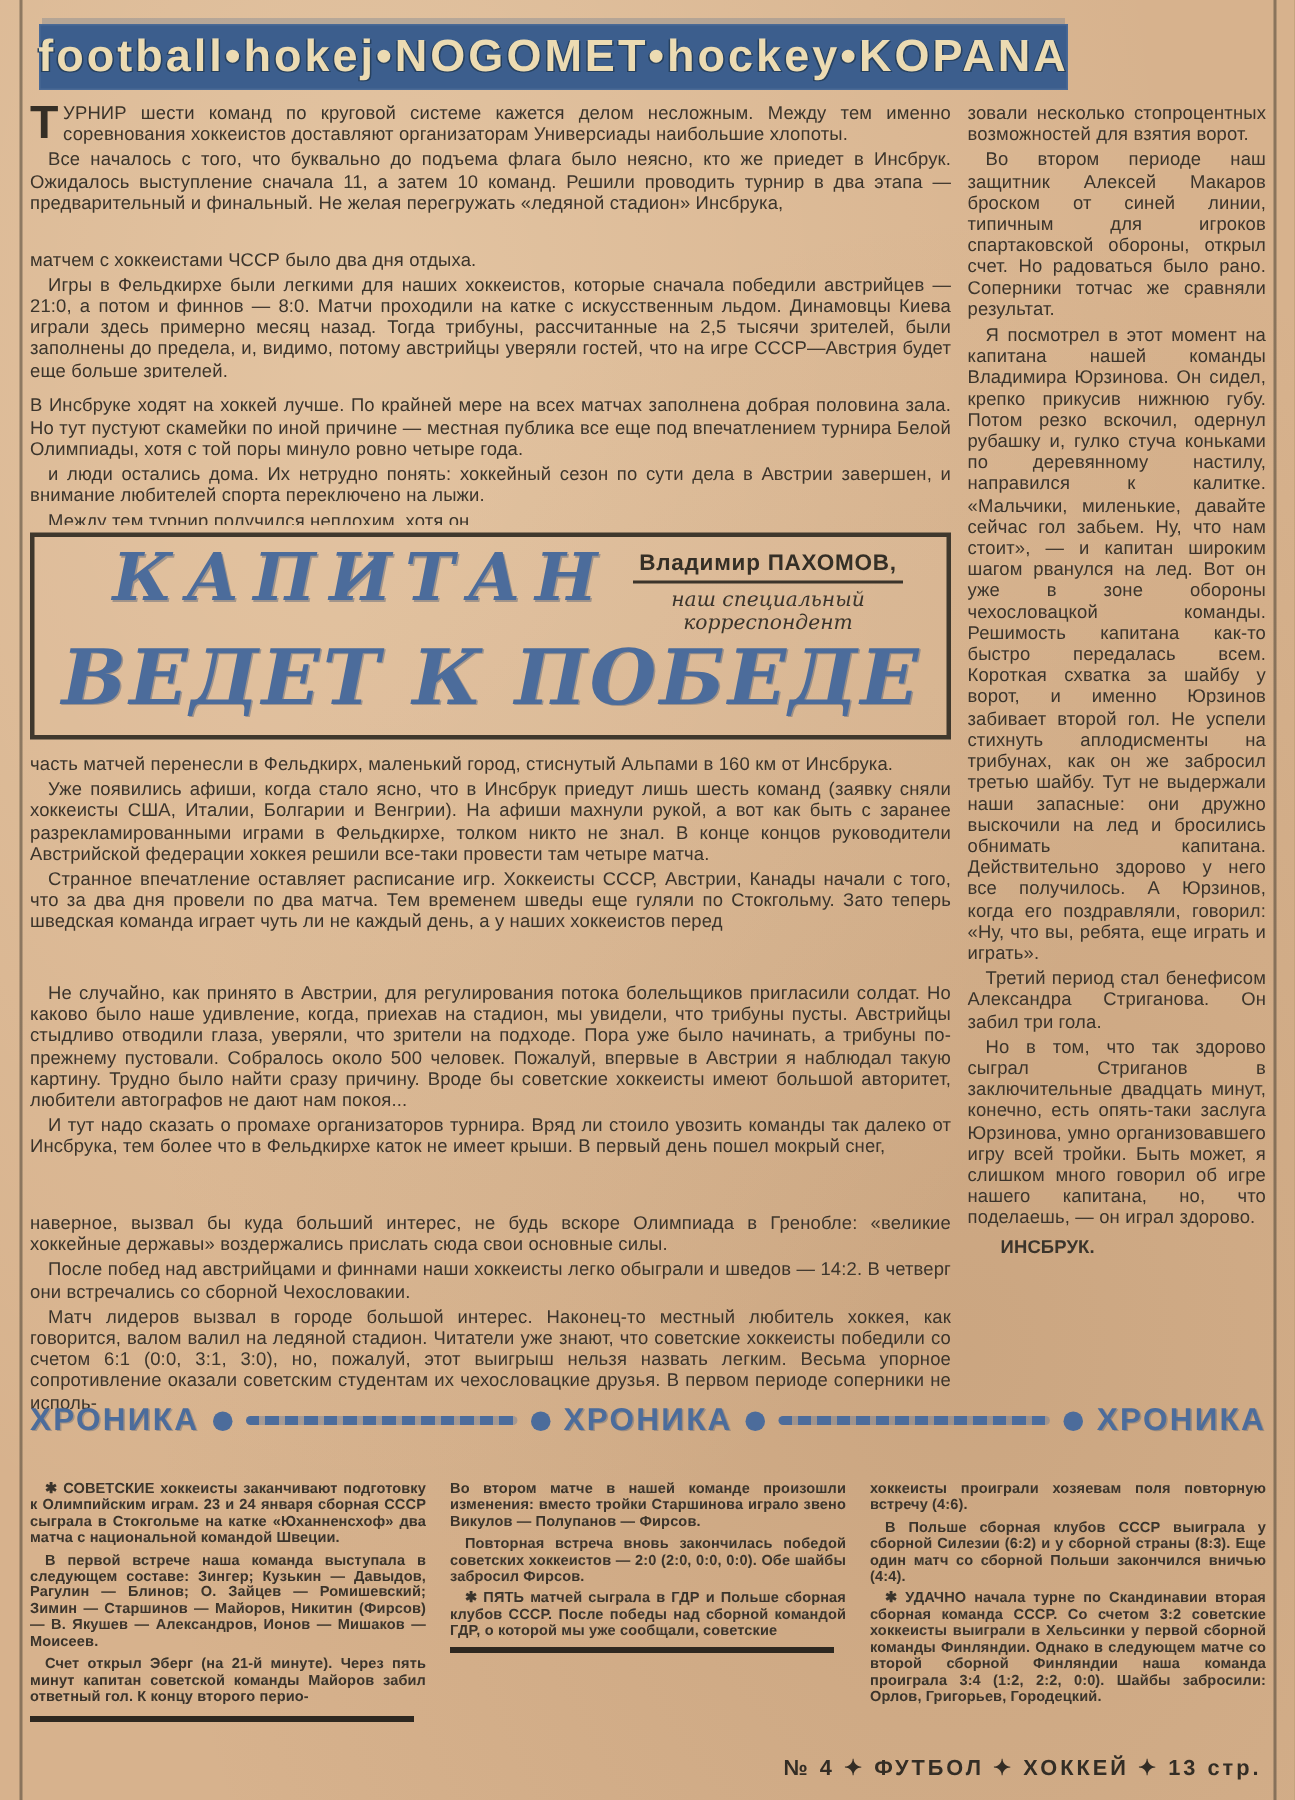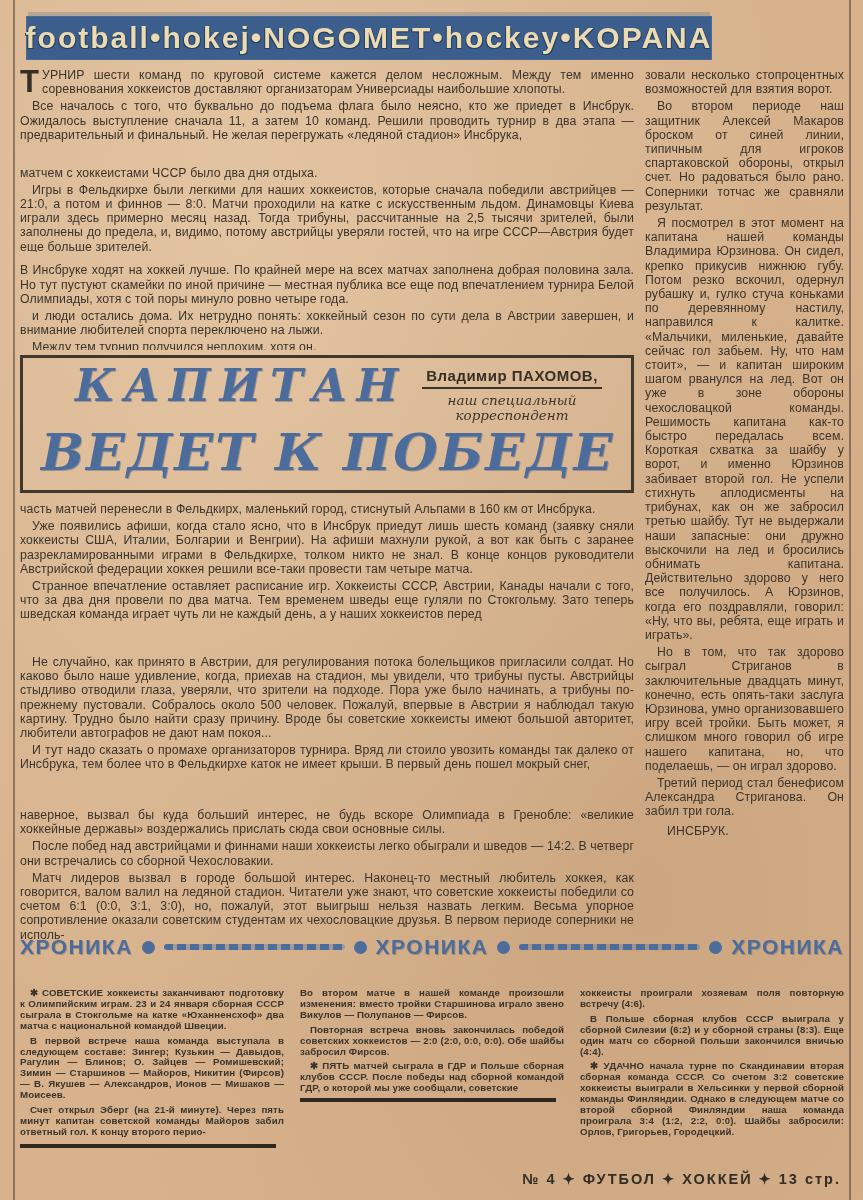--- a/index.html
+++ b/index.html
@@ -46,21 +46,21 @@
     text-align:justify;text-indent:12px;
     letter-spacing:.1px;
     color:#3b342b;
   }
   .cont p:first-child{text-indent:0;}
   .col-1-top p:first-child{text-indent:0;}
   .col-1-top p:first-child::first-letter{
     float:left;font-size:31px;line-height:25px;font-weight:bold;
     padding:1px 3px 0 0;color:#352f26;
   }
-  .sign-off{font-weight:normal;text-indent:22px !important;margin-top:5px !important;text-align:center;}
+  .sign-off{font-weight:bold;text-indent:22px !important;margin-top:5px !important;text-align:center;}
 
   
   .headline-box{
     position:relative;height:132px;margin:5px 0 9px;
     border:3px solid #3f382d;
     background:rgba(226,198,162,.22);
   }
   .hl{
     font-family:"DejaVu Serif", serif;font-style:italic;font-weight:bold;
     color:#4c6c9b;text-shadow:1px 1px 0 rgba(46,70,104,.35);
@@ -168,22 +168,22 @@
             <p>Матч лидеров вызвал в городе большой интерес. Наконец-то местный любитель хоккея, как говорится, валом валил на ледяной стадион. Читатели уже знают, что советские хоккеисты победили со счетом 6:1 (0:0, 3:1, 3:0), но, пожалуй, этот выигрыш нельзя назвать легким. Весьма упорное сопротивление оказали советским студентам их чехословацкие друзья. В первом периоде соперники не исполь-</p>
           </div>
       </div>
 
     </div>
 
     <div class="main-right cont">
       <p>зовали несколько стопроцентных возможностей для взятия ворот.</p>
         <p>Во втором периоде наш защитник Алексей Макаров броском от синей линии, типичным для игроков спартаковской обороны, открыл счет. Но радоваться было рано. Соперники тотчас же сравняли результат.</p>
         <p>Я посмотрел в этот момент на капитана нашей команды Владимира Юрзинова. Он сидел, крепко прикусив нижнюю губу. Потом резко вскочил, одернул рубашку и, гулко стуча коньками по деревянному настилу, направился к калитке. «Мальчики, миленькие, давайте сейчас гол забьем. Ну, что нам стоит», — и капитан широким шагом рванулся на лед. Вот он уже в зоне обороны чехословацкой команды. Решимость капитана как-то быстро передалась всем. Короткая схватка за шайбу у ворот, и именно Юрзинов забивает второй гол. Не успели стихнуть аплодисменты на трибунах, как он же забросил третью шайбу. Тут не выдержали наши запасные: они дружно выскочили на лед и бросились обнимать капитана. Действительно здорово у него все получилось. А Юрзинов, когда его поздравляли, говорил: «Ну, что вы, ребята, еще играть и играть».</p>
+        <p>Третий период стал бенефисом Александра Стриганова. Он забил три гола.</p>
         <p>Но в том, что так здорово сыграл Стриганов в заключительные двадцать минут, конечно, есть опять-таки заслуга Юрзинова, умно организовавшего игру всей тройки. Быть может, я слишком много говорил об игре нашего капитана, но, что поделаешь, — он играл здорово.</p>
-        <p>Третий период стал бенефисом Александра Стриганова. Он забил три гола.</p>
         <p class="sign-off">ИНСБРУК.</p>
     </div>
   </div>
 
   <div class="band">
     <span class="label">ХРОНИКА</span>
     <span class="dot"></span>
     <span class="rule"></span>
     <span class="dot"></span>
     <span class="label">ХРОНИКА</span>

